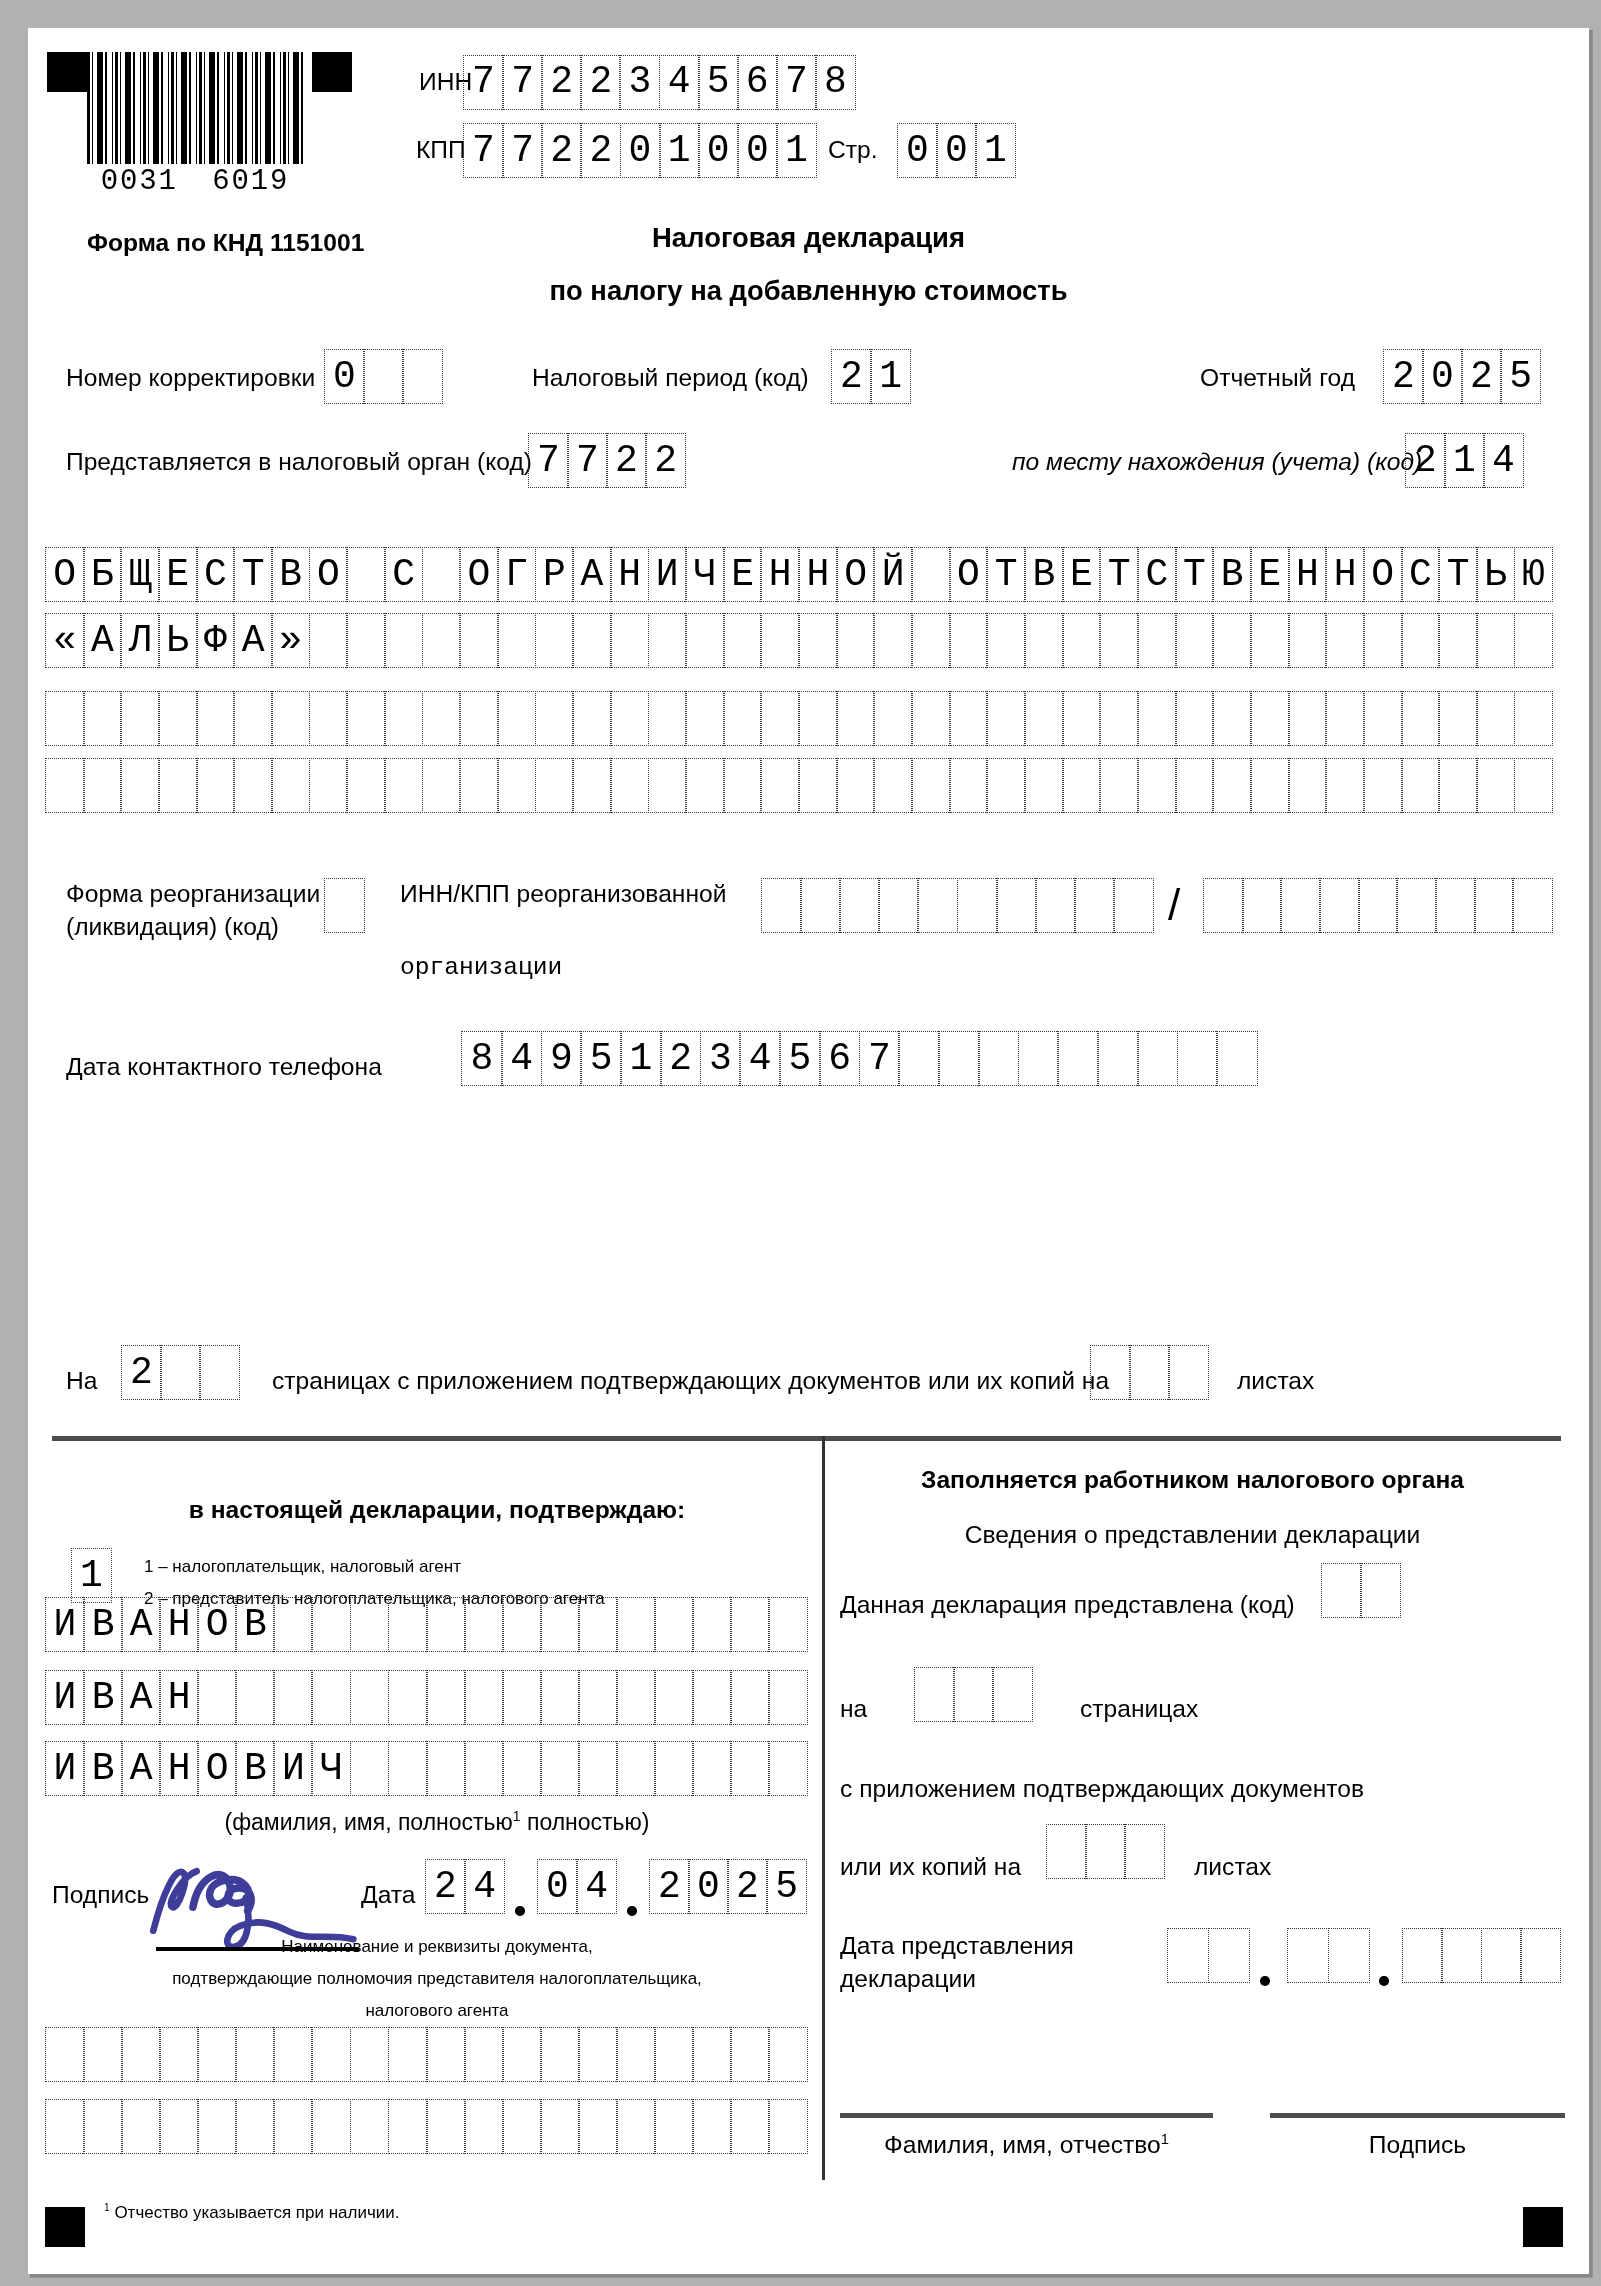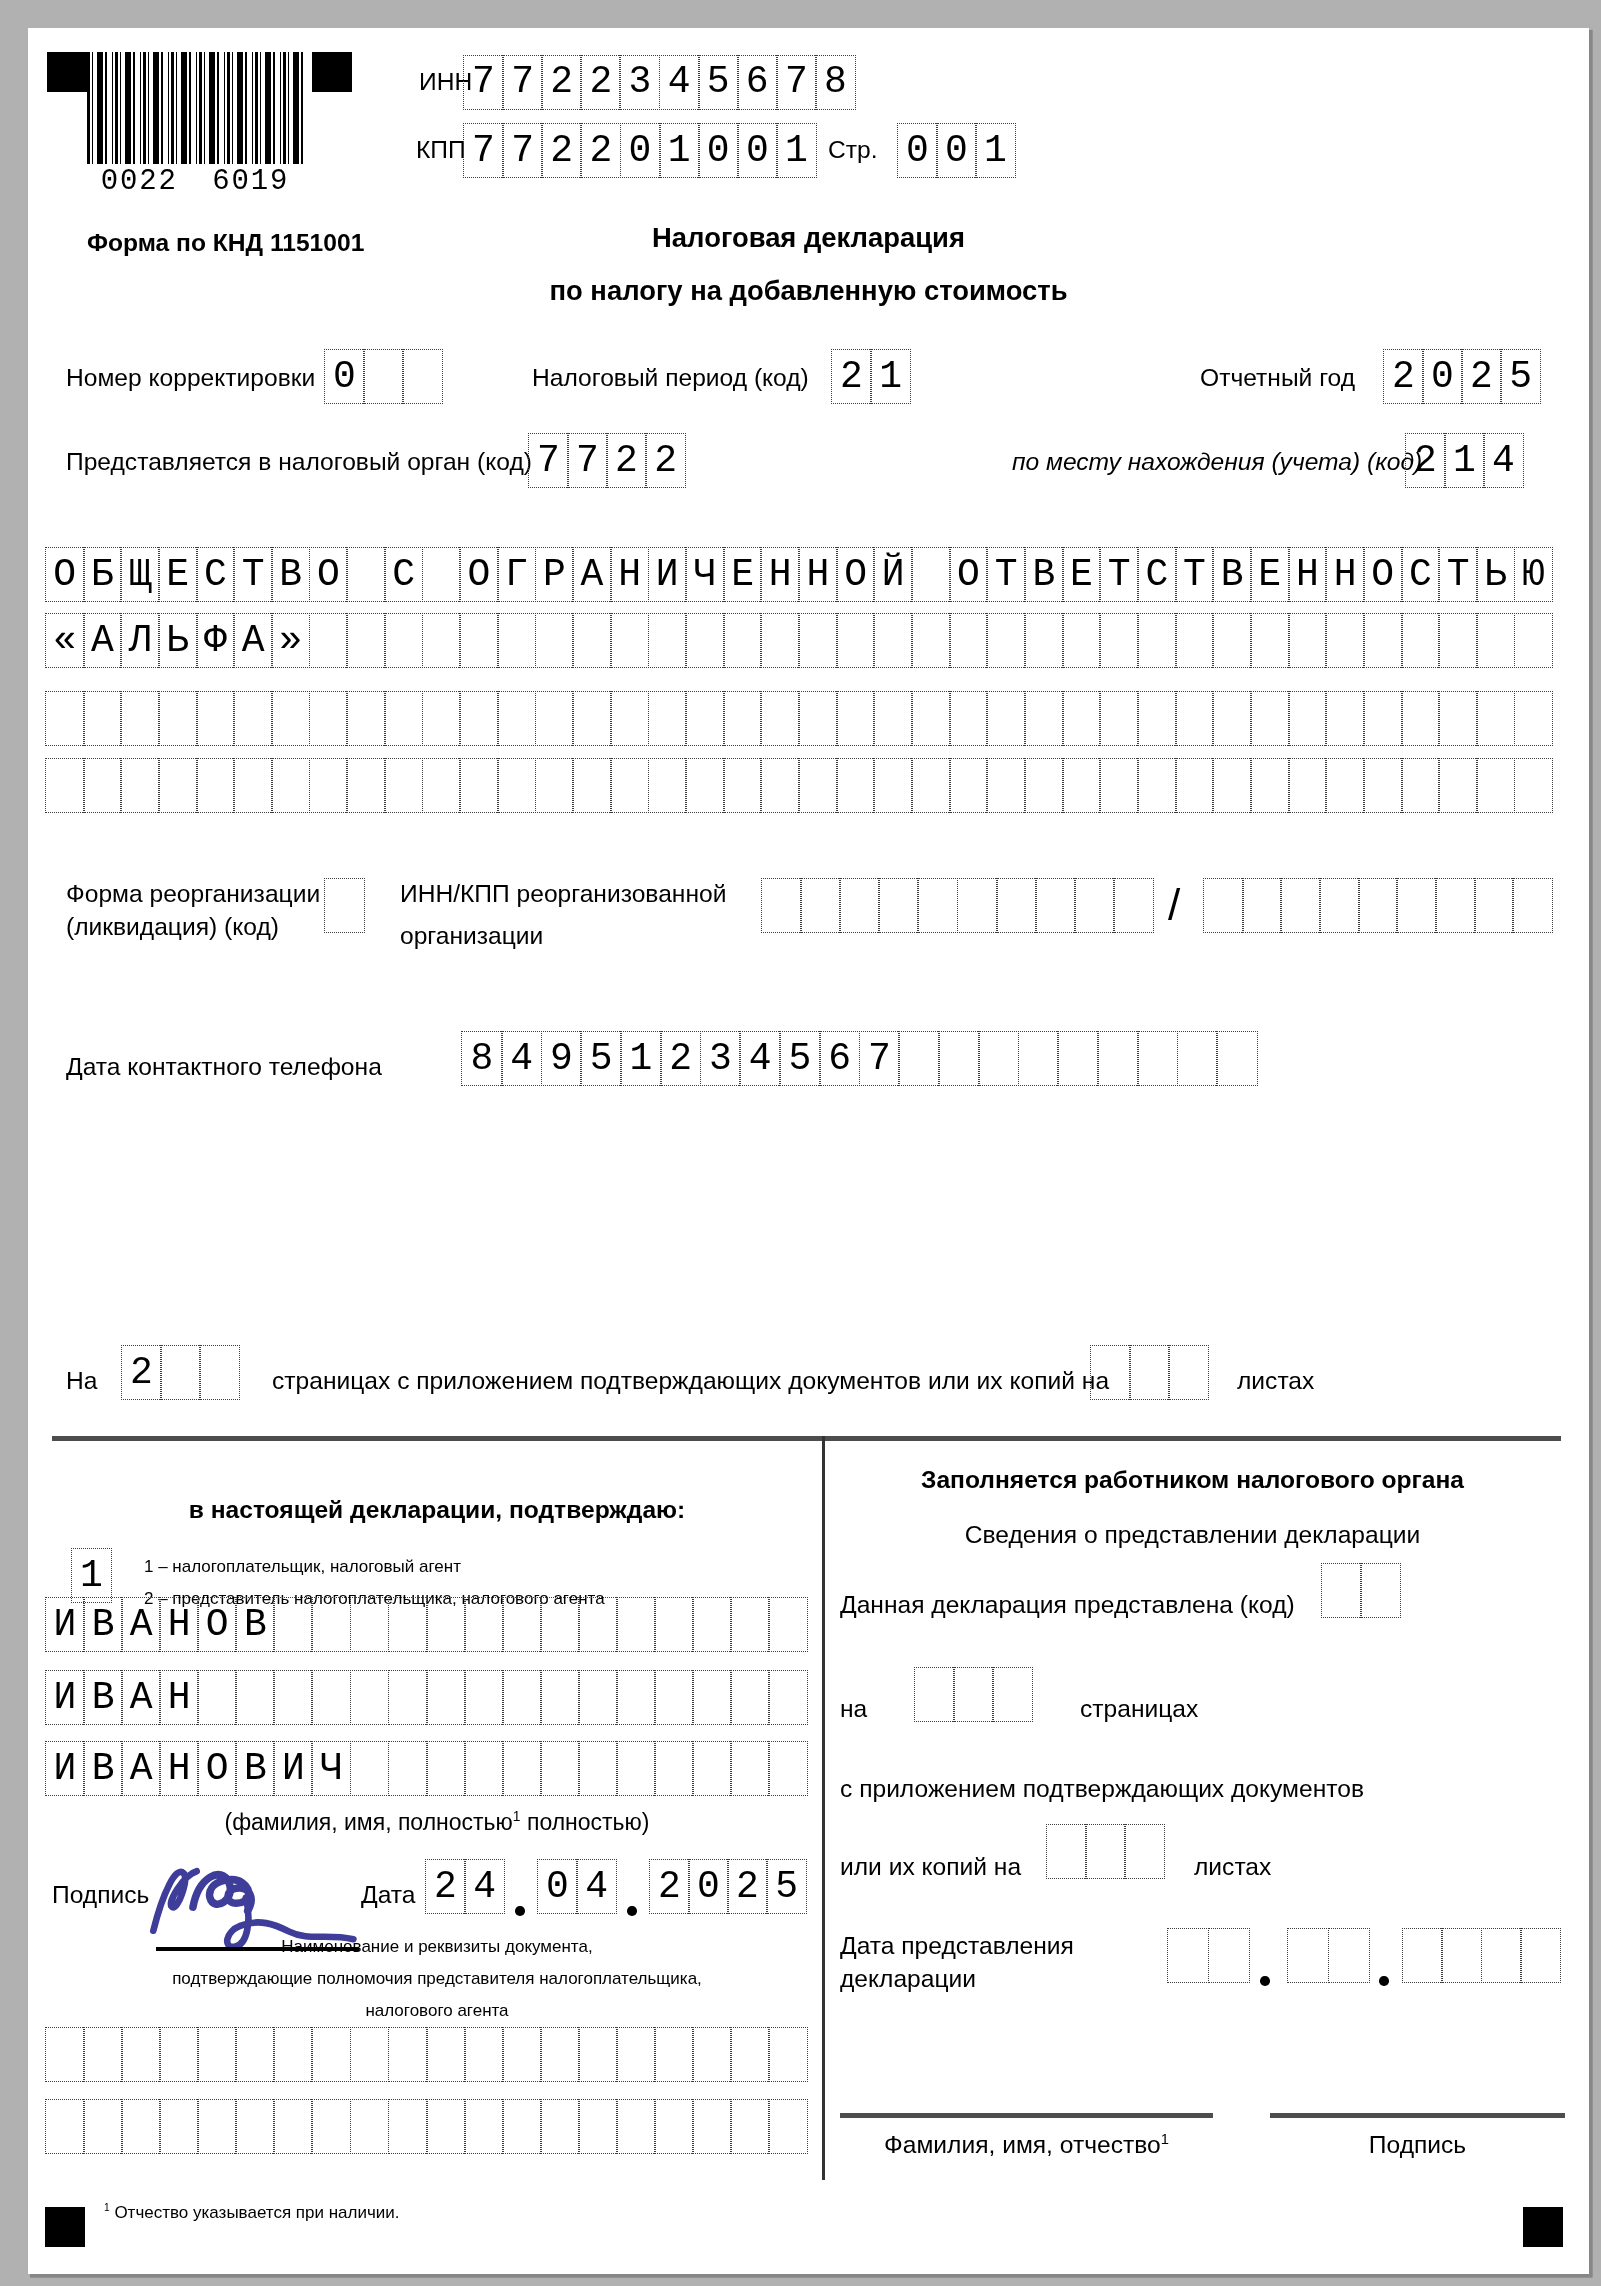--- a/index.html
+++ b/index.html
@@ -49,21 +49,21 @@
   sup{font-size:60%;}
 </style>
 </head>
 <body>
 
 <div class="page">
 
   <div class="sq" style="left:19px;top:24px;"></div>
   <div class="barcode">
     <div class="barcode-bars"></div>
-    <div class="barcode-num">0022 6019</div>
+    <div class="barcode-num">0031 6019</div>
   </div>
   <div class="sq" style="left:284px;top:24px;"></div>
 
   <div class="abs lbl bold" style="left:59px;top:201px;">Форма по КНД 1151001</div>
 
   <div class="abs lbl" style="left:391px;top:40px;">ИНН</div>
   <div class="cellrow" style="left:435px;top:26.5px;width:393px;">
       <div class="cell">7</div>
       <div class="cell">7</div>
       <div class="cell">2</div>
@@ -298,21 +298,21 @@
       <div class="cell"></div>
       <div class="cell"></div>
     </div>
 
   <div class="abs lbl" style="left:38px;top:852px;">Форма реорганизации</div>
   <div class="abs lbl" style="left:38px;top:885px;">(ликвидация) (код)</div>
   <div class="cellrow" style="left:296px;top:850px;width:41px;">
       <div class="cell"></div>
     </div>
   <div class="abs lbl" style="left:372px;top:852px;">ИНН/КПП реорганизованной</div>
-  <div class="abs lbl" style="left:372px;top:894px;">организации</div>
+  <div class="abs lbl" style="left:372px;top:926px;font-family:Liberation Mono, monospace;">организации</div>
   <div class="cellrow" style="left:733px;top:850px;width:393px;">
       <div class="cell"></div>
       <div class="cell"></div>
       <div class="cell"></div>
       <div class="cell"></div>
       <div class="cell"></div>
       <div class="cell"></div>
       <div class="cell"></div>
       <div class="cell"></div>
       <div class="cell"></div>

